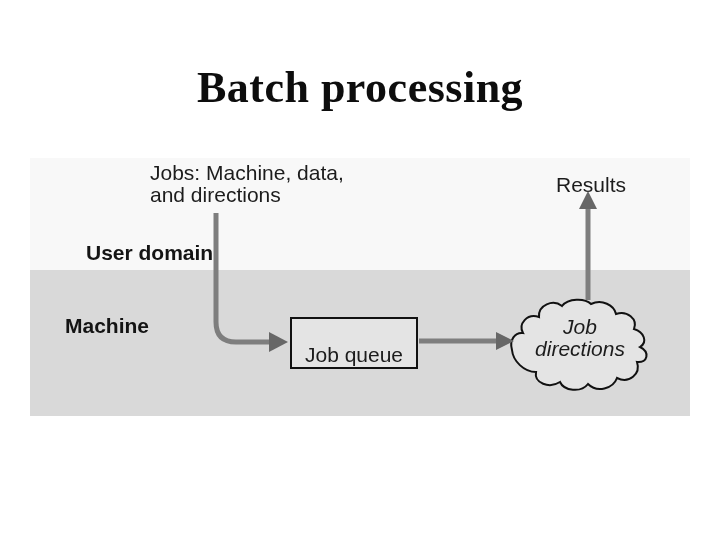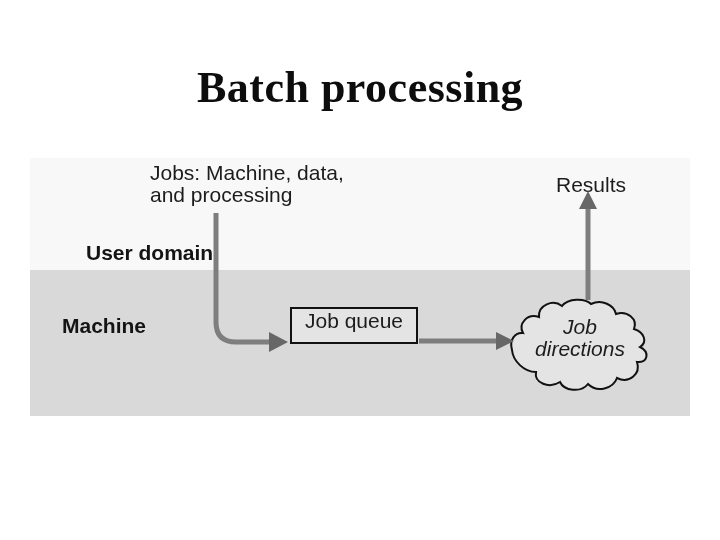--- a/index.html
+++ b/index.html
@@ -51,28 +51,28 @@
     position: absolute;
     font-size: 21px;
     line-height: 22px;
     color: var(--label_text);
     white-space: nowrap;
   }
   .dlabel.bold { font-weight: 700; color: #141414; }
   .jobs-label   { left: 120px; top: 4px; }
   .results-label{ left: 526px; top: 5px; margin-top: 11px; }
   .user-label   { left: 17px;  top: 84px; margin-left: 39px; }
-  .machine-label{ left: 32px;  top: 157px; width: 130px; white-space: normal; }
+  .machine-label{ left: 12px;  top: 157px; width: 130px; text-align: center; white-space: normal; }
   .queue-box {
     position: absolute;
-    left: 260px; top: 149px;
-    width: 128px; height: 37px;
+    left: 260px; top: 159px;
+    width: 128px; height: 52px;
     background: var(--node_fill);
     border: 2px solid var(--outline);
-    display: flex; align-items: flex-start; justify-content: center;
+    display: flex; align-items: flex-end; justify-content: center;
     font-size: 21px; color: var(--label_text);
   }
   .blob-wrap {
     position: absolute;
     left: 479px; top: 140px;
     width: 142px; height: 96px; font-style: italic;
   }
   .blob-wrap svg { position: absolute; left: 0; top: 0; overflow: visible; }
   .blob-text {
     position: absolute;
@@ -94,21 +94,21 @@
 
   <h1 class="title">Batch processing</h1>
 
   <div class="diagram">
 
     <div class="user-area"></div>
     <div class="machine-band"></div>
 
     <div class="dlabel jobs-label">
       <div>Jobs: Machine, data,</div>
-      <div>and processing</div>
+      <div>and directions</div>
     </div>
 
     <div class="dlabel results-label">Results</div>
 
     <div class="dlabel bold user-label">User domain</div>
 
     <div class="dlabel bold machine-label">
       <div>Machine</div>
     </div>
 

